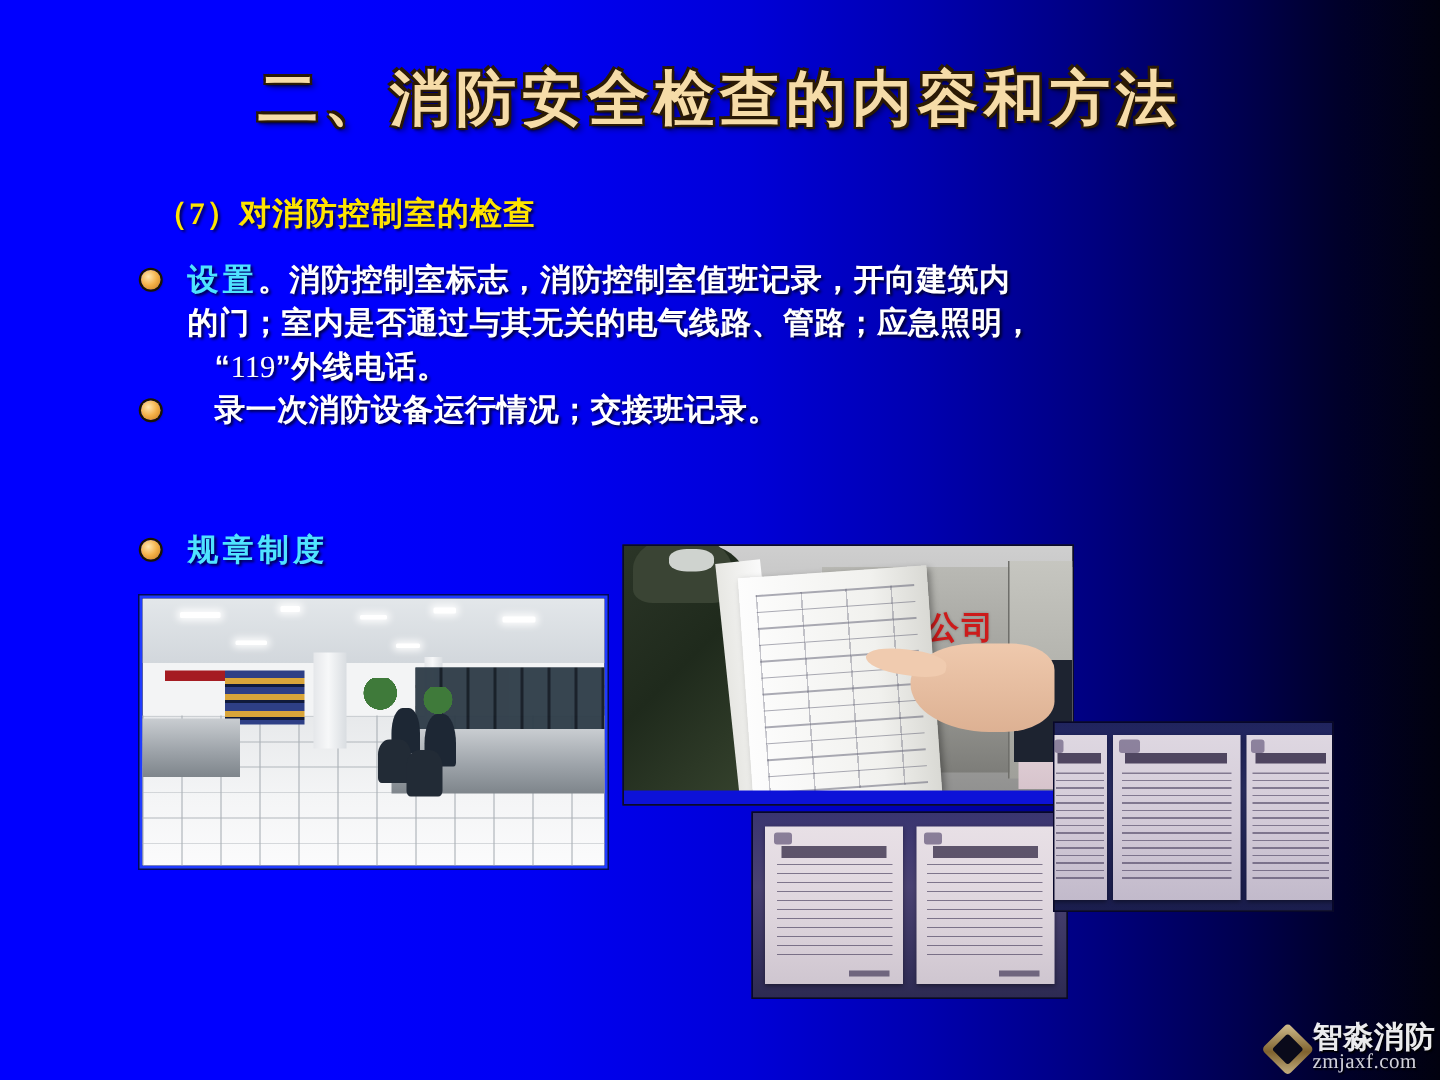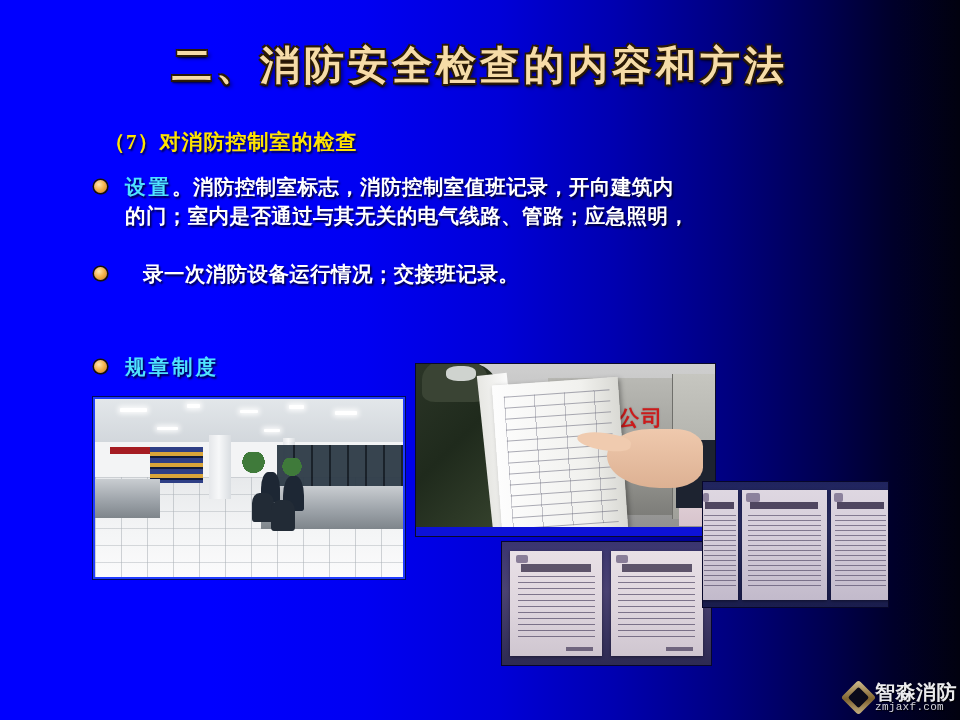--- a/index.html
+++ b/index.html
@@ -269,41 +269,42 @@
   #watermark .wm-mark::after {
     content:""; position:absolute; inset:5px;
     background:#0b0b18; border-radius:2px;
   }
   #watermark .wm-text { line-height: 1.0; }
   #watermark .wm-cn {
     font-size: 20px; font-weight: bold; color: #ffffff;
     letter-spacing: .5px; text-shadow: 1px 1px 1px #000;
   }
   #watermark .wm-url {
-    font-size: 11px; color: #e4e4ea; letter-spacing: .3px;
-    font-family: Liberation Mono, monospace;
+    font-size: 14px; color: #e4e4ea; letter-spacing: .3px;
+    font-family: Liberation Serif, serif;
     text-shadow: 1px 1px 1px #000;
   }
 </style>
 </head>
 <body>
 
 <div id="slide">
 
   <div id="title">二、消防安全检查的内容和方法</div>
 
   <div id="subhead">
     <span class="num">（7）</span><span>对消防控制室的检查</span>
   </div>
 
   <div class="bullet-row" id="bullet1">
     <div class="bullet-dot"></div>
     <div class="bullet-body">
       <span class="line"><span class="lead">设置</span><span>。消防控制室标志，消防控制室值班记录，开向建筑内</span></span>
       <span class="line">的门；室内是否通过与其无关的电气线路、管路；应急照明，</span>
+      <span class="line indent"><span>“</span><span class="lat">119</span><span>”外线电话。</span></span>
     </div>
   </div>
 
   <div class="bullet-row" id="bullet2">
     <div class="bullet-dot"></div>
     <div class="bullet-body">
       <span class="line indent">录一次消防设备运行情况；交接班记录。</span>
     </div>
   </div>
 

